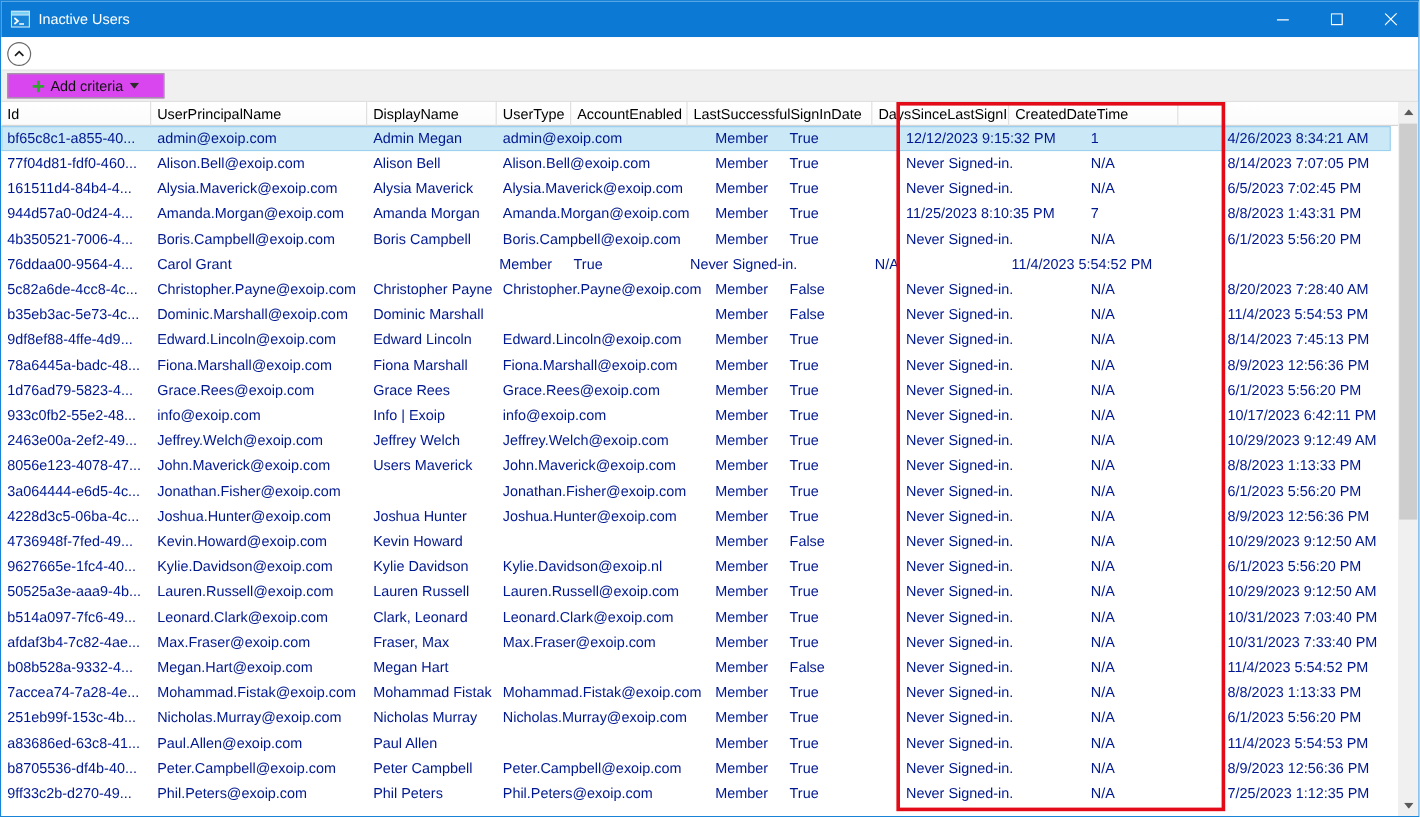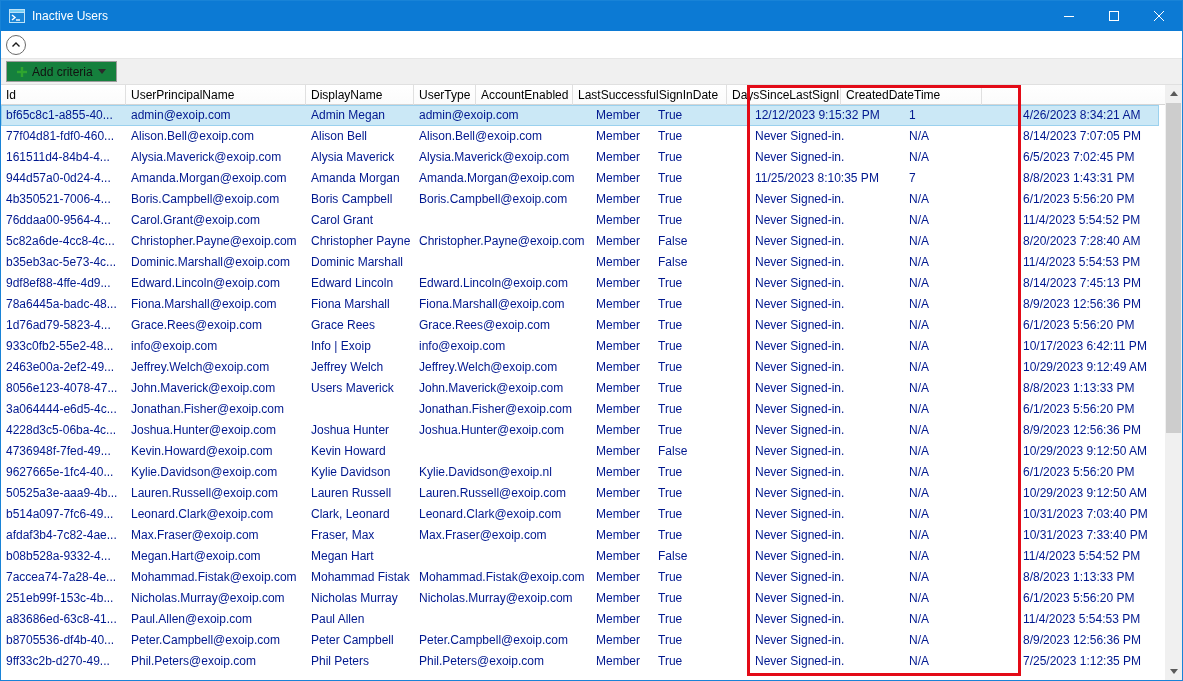--- a/index.html
+++ b/index.html
@@ -16,21 +16,21 @@
   
   .filter-bar { height:27px; background:#fff; display:flex; align-items:center; padding:2px 5px; gap:5px; flex:0 0 27px; }
   .filter-wrap { position:relative; flex:1; height:22px; }
   .filter-wrap input { width:100%; height:22px; border:1px solid #c6c6c6; padding:0 24px 0 6px; font-family:"Liberation Sans",sans-serif; font-size:12px; color:#222; outline:none; }
   .filter-wrap input::placeholder { color:#8b8b8b; font-style:italic; }
   .search-ic { position:absolute; right:5px; top:4px; }
   .collapse-btn { width:20px; height:20px; border-radius:50%; border:1px solid #6a6a6a; background:#fff; display:flex; align-items:center; justify-content:center; cursor:pointer; }
 
   
   .toolbar { height:27px; background:#f0f0f0; border-top:1px solid #e6e6e6; border-bottom:1px solid #e0e0e0; display:flex; align-items:center; padding:0 5px; flex:0 0 27px; }
-  .add-criteria { display:flex; align-items:center; gap:5px; height:21px; padding:0 10px; background:#15803d; border:1px solid #9c9c9c; font-size:12px; color:#111; cursor:pointer; }
+  .add-criteria { display:flex; align-items:center; gap:5px; height:21px; padding:0 20px; background:#d946ef; border:1px solid #9c9c9c; font-size:12px; color:#111; cursor:pointer; }
 
   
   .grid-area { position:relative; flex:1; background:#fff; overflow:hidden; }
   .grid-header { display:flex; height:20px; background:linear-gradient(#ffffff,#fbfbfb); border-bottom:1px solid #d5d5d5; width:1164px; }
   .hcell { border-right:1px solid #e0e0e0; font-size:12px; color:#000; white-space:nowrap; overflow:hidden; padding:3px 0 0 5px; height:20px; }
   .hcell.filler { flex:1; border-right:none; }
   .grid-body { width:1158px; }
   .grow { display:flex; height:21px; width:1158px; }
   .grow.selected { background:#cbe8f6; box-shadow: inset 0 0 0 1px #9bd1ee; }
   .gcell { font-size:12px; color:#00188f; white-space:nowrap; overflow:hidden; line-height:21px; padding-left:5px; }
@@ -163,21 +163,20 @@
           <div class="gcell" style="width: 108px;">Boris Campbell</div>
           <div class="gcell" style="width: 177px;">Boris.Campbell@exoip.com</div>
           <div class="gcell" style="width: 62px;">Member</div>
           <div class="gcell" style="width: 97px;">True</div>
           <div class="gcell" style="width: 154px;">Never Signed-in.</div>
           <div class="gcell" style="width: 114px;">N/A</div>
           <div class="gcell" style="width: 141px;">6/1/2023 5:56:20 PM</div>
         </div>
         <div class="grow">
           <div class="gcell" style="width: 125px;">76ddaa00-9564-4...</div>
-          <div class="gcell" style="width: 180px;">Carol.Grant@exoip.com</div>
           <div class="gcell" style="width: 108px;">Carol Grant</div>
           <div class="gcell" style="width: 177px;"></div>
           <div class="gcell" style="width: 62px;">Member</div>
           <div class="gcell" style="width: 97px;">True</div>
           <div class="gcell" style="width: 154px;">Never Signed-in.</div>
           <div class="gcell" style="width: 114px;">N/A</div>
           <div class="gcell" style="width: 141px;">11/4/2023 5:54:52 PM</div>
         </div>
         <div class="grow">
           <div class="gcell" style="width: 125px;">5c82a6de-4cc8-4c...</div>

